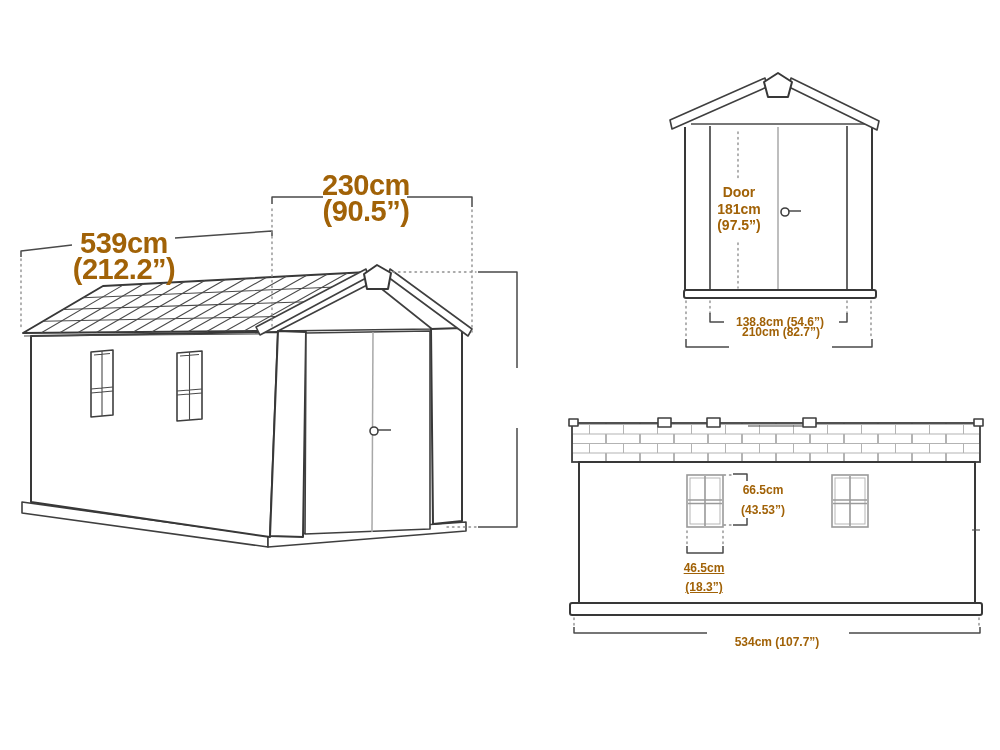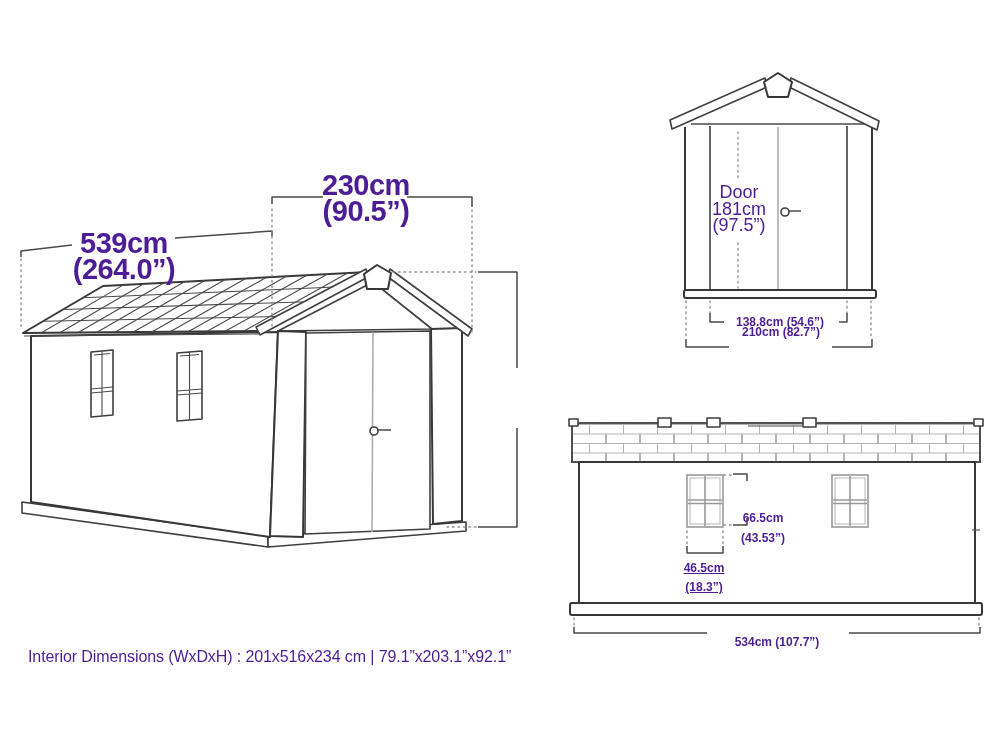--- a/index.html
+++ b/index.html
@@ -1,25 +1,25 @@
 <!DOCTYPE html>
 <html><head>
 <meta charset="utf-8">
 <style>
   html,body{margin:0;padding:0;background:#ffffff;}
   .canvas{
     position:relative;width:1000px;height:750px;background:#ffffff;overflow:hidden;
     font-family:"Liberation Sans","DejaVu Sans",sans-serif;color:#262626;
   }
   .canvas svg{position:absolute;}
-  .lbl{position:absolute;white-space:nowrap;color:#4c1d95;}
+  .lbl{position:absolute;white-space:nowrap;color:#a16207;}
   .lbl.center{transform:translateX(-50%);text-align:center;}
   .lbl span{display:block;}
   .dim-xl{font-size:29px;line-height:26px;font-weight:600;letter-spacing:-0.5px;}
-  .dim-md{font-size:18px;line-height:16.5px;font-weight:400;}
+  .dim-md{font-size:14px;line-height:16.5px;font-weight:700;}
   .dim-sm{font-size:12px;line-height:17px;font-weight:600;}
   .lh20 span{line-height:20px;}
   .lh19 span{line-height:19px;text-decoration:underline;}
   .footer-text{font-size:16px;font-weight:500;letter-spacing:-0.1px;}
   
   .ol{stroke:#383838;stroke-width:2;fill:#ffffff;stroke-linejoin:round;}
   .ol-thin{stroke:#3f3f3f;stroke-width:1.6;fill:#ffffff;stroke-linejoin:round;}
   .detail{stroke:#4a4a4a;stroke-width:1.1;fill:none;}
   .light{stroke:#a8a8a8;stroke-width:1.5;fill:none;}
   .winline{stroke:#9a9a9a;stroke-width:1.6;fill:#ffffff;}
@@ -170,48 +170,45 @@
     </g>
 
     <g>
       <path class="dotline" d="M574,618 L574,626 M979,618 L979,626"></path>
       <path class="dimline" d="M574,627 L574,633 L707,633 M849,633 L980,633 L980,627"></path>
     </g>
   </svg>
 
   <div class="lbl center dim-xl" style="left:124px;top:230px">
     <span>539cm</span>
-    <span>(264.0”)</span>
+    <span>(212.2”)</span>
   </div>
   <div class="lbl center dim-xl" style="left:366px;top:172px">
     <span>230cm</span>
     <span>(90.5”)</span>
   </div>
 
   <div class="lbl center dim-md" style="left:739px;top:184px">
     <span>Door</span>
     <span>181cm</span>
     <span>(97.5”)</span>
   </div>
   <div class="lbl center dim-sm" style="left:780px;top:314px">
     <span>138.8cm (54.6”)</span>
   </div>
   <div class="lbl center dim-sm" style="left:781px;top:324px">
     <span>210cm (82.7”)</span>
   </div>
 
-  <div class="lbl center dim-sm lh20" style="left:763px;top:508px">
+  <div class="lbl center dim-sm lh20" style="left:763px;top:480px">
     <span>66.5cm</span>
     <span>(43.53”)</span>
   </div>
   <div class="lbl center dim-sm lh19" style="left:704px;top:559px">
     <span>46.5cm</span>
     <span>(18.3”)</span>
   </div>
   <div class="lbl center dim-sm" style="left:777px;top:634px">
     <span>534cm (107.7”)</span>
   </div>
 
-  <div class="lbl footer-text" style="left:28px;top:648px">
-    <span>Interior Dimensions (WxDxH) : 201x516x234 cm | 79.1”x203.1”x92.1”</span>
-  </div>
 
 </div>
 
 </body></html>

